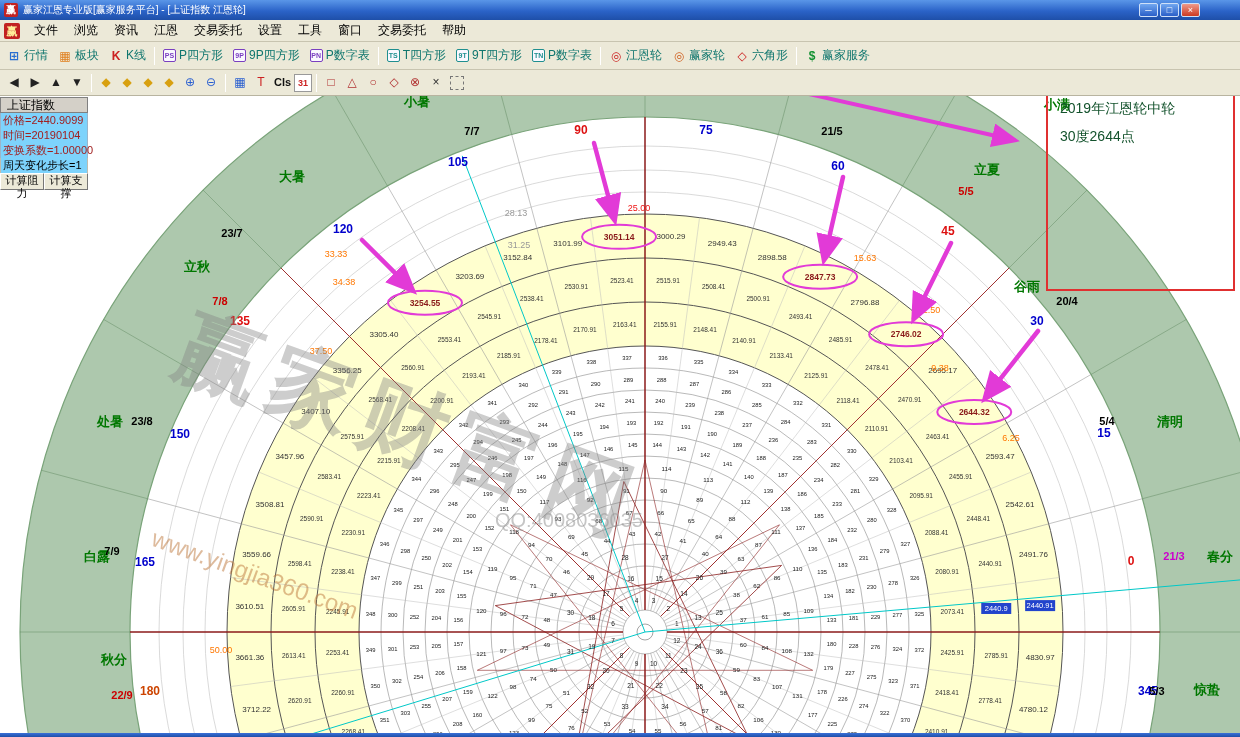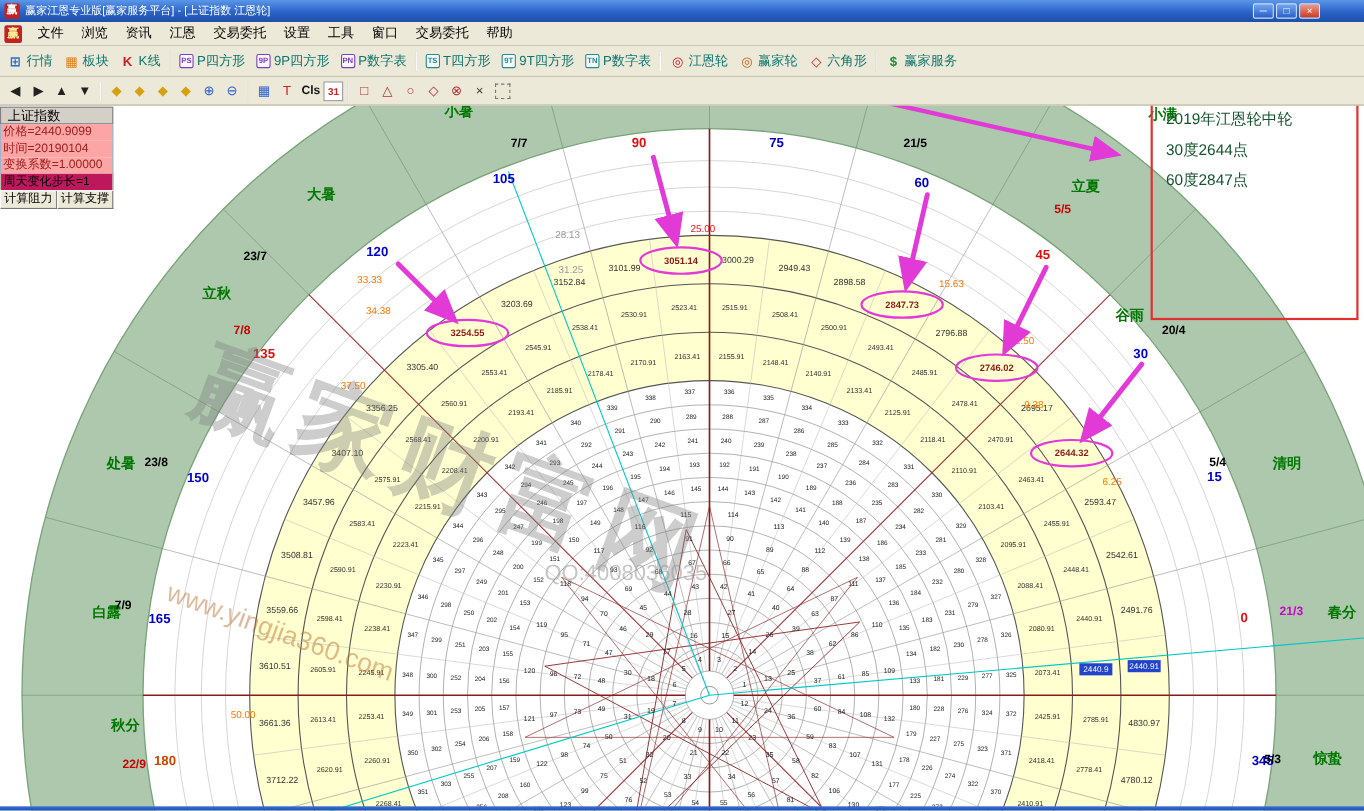--- a/index.html
+++ b/index.html
@@ -36,26 +36,26 @@
     border-bottom:1px solid #b8b4a0;display:flex;align-items:center;padding-left:4px;gap:1px;z-index:60}
   .tb2-btn{min-width:20px;height:20px;font-size:12px;line-height:18px;text-align:center;color:#333;
     padding:0 2px;cursor:default}
   .tb2-btn.boxed{background:#fff;border:1px solid #999;font-weight:bold;font-size:9px;line-height:17px;min-width:18px;height:18px}
   .tb2-btn.dashed{border:1px dashed #777;min-width:14px;width:14px;height:14px;margin:0 3px}
   .tb2-btn.txt{font-size:11px;font-weight:bold}
 
   .chart-area{position:absolute;left:0;top:96px;width:1240px;height:641px;overflow:hidden;background:#fff;z-index:1}
   #wheel-svg{position:absolute;left:0;top:0;display:block}
 
-  .info-panel{position:absolute;left:0;top:1px;width:103px;z-index:30;font-size:11px}
+  .info-panel{position:absolute;left:0;top:1px;width:88px;z-index:30;font-size:11px}
   .info-header{background:#d4d0c8;border:1px solid #808080;height:16px;line-height:14px;padding-left:6px;
     font-size:12px;color:#000}
-  .info-row{background:#fca5a5;color:#a02020;height:15px;line-height:15px;padding-left:2px;
+  .info-row{background:#7dd3fc;color:#a02020;height:15px;line-height:15px;padding-left:2px;
     border-left:1px solid #9ab6cc;border-right:1px solid #9ab6cc;white-space:nowrap}
-  .info-row.plain{background:#be185d;color:#000;border-color:#c0bcae}
+  .info-row.plain{background:#7dd3fc;color:#000;border-color:#c0bcae}
   .info-buttons{display:flex}
   .info-btn{flex:1;height:17px;font-size:11px;background:#ece9d8;border:1px solid;
     border-color:#fff #777 #777 #fff;line-height:13px;text-align:center;color:#000;cursor:default}
 
   .red-box{position:absolute;left:1046px;top:88px;width:189px;height:203px;border:2px solid #e03030;
     z-index:40;padding:5px 0 0 12px;background:transparent}
   .ann-line{font-size:14px;color:#14532d;line-height:27.5px;white-space:nowrap}
 
   #overlay-svg{position:absolute;left:0;top:0;width:1240px;height:737px;z-index:50;pointer-events:none}
 
@@ -730,21 +730,20 @@
         <button class="info-btn">计算阻力</button>
         <button class="info-btn">计算支撑</button>
       </div>
   </div>
 </div>
 
 <div class="red-box">
   <div id="annotation-lines">
       <div class="ann-line">2019年江恩轮中轮</div>
       <div class="ann-line">30度2644点</div>
-      <div class="ann-line">60度2847点</div>
     </div>
 </div>
 
 <svg id="overlay-svg" width="1240" height="737">
     <defs>
       <marker id="ah" markerWidth="8" markerHeight="8" refX="5.5" refY="3" orient="auto">
         <path d="M0,0 L7,3 L0,6 Z" fill="#e23ad7"></path>
       </marker>
     </defs>
     <g>

